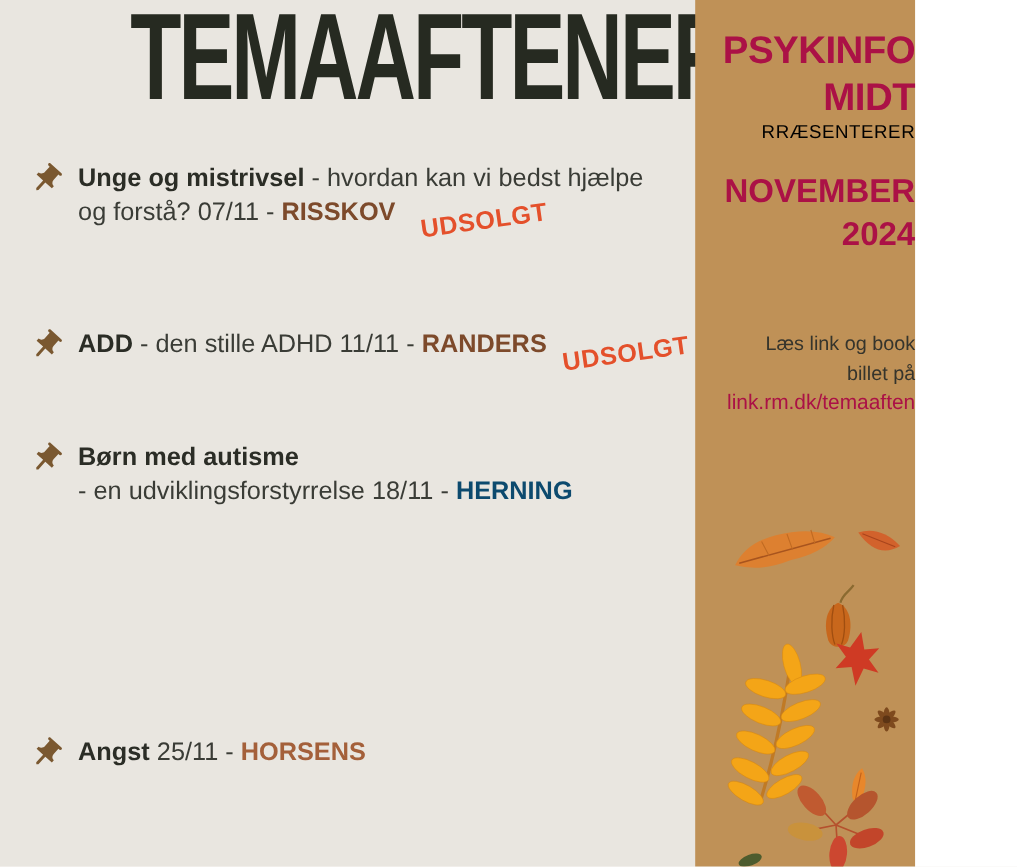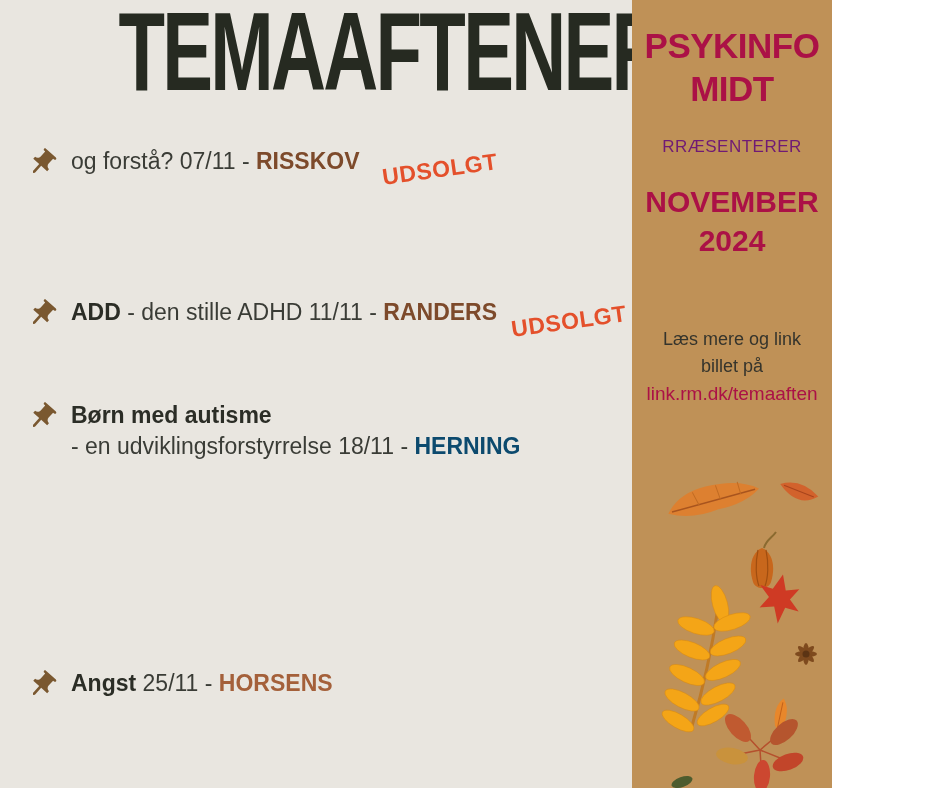--- a/index.html
+++ b/index.html
@@ -35,27 +35,27 @@
   .loc { font-weight: bold; }
   .stamp {
     display: inline-block; font-weight: bold; font-size: 23px;
     color: #e4502b; letter-spacing: 0.5px;
     transform: rotate(-8deg); position: relative; top: 8px; margin-left: 22px;
   }
   .e2 .stamp { margin-left: 14px; top: 9px; }
   
   .sidebar {
     position: absolute; top: 0; right: 0; width: 200px; height: 788px;
-    background: #bf9157; text-align: center;
+    background: #bf9157; text-align: right;
   }
   .brand {
     margin-top: 24px; font-weight: bold; font-size: 35px; line-height: 43px;
     color: #ab1146; letter-spacing: -0.5px;
   }
-  .presents { margin-top: 27px; font-size: 17px; letter-spacing: 0.5px; color: #701a75; }
+  .presents { font-size: 17px; letter-spacing: 0.5px; color: #000000; }
   .month {
     margin-top: 25px; font-weight: bold; font-size: 30px; line-height: 39px;
     color: #ab1146;
   }
   .book { margin-top: 66px; font-size: 18px; line-height: 27px; color: #35342c; }
   .link { margin-top: 3px; font-size: 19px; color: #ab1146; cursor: pointer; }
   .leaves { position: absolute; left: 0; bottom: 0; width: 200px; height: 330px; }
 </style>
 </head>
 <body>
@@ -65,20 +65,21 @@
   <main class="left-panel">
     <h1 class="title">TEMAAFTENER</h1>
 
     <section class="event e1">
       <span class="pin">
         <svg viewBox="0 0 24 24">
             <path fill="#7a5830" d="M16,9V4h1c0.55,0,1-0.45,1-1s-0.45-1-1-1H7C6.45,2,6,2.45,6,3s0.45,1,1,1h1v5c0,1.66-1.34,3-3,3v2h5.97v7l1,1l1-1v-7H19v-2C17.34,12,16,10.66,16,9z"></path>
           </svg>
       </span>
       <div class="event-text">
+        <div><strong>Unge og mistrivsel</strong><span> - hvordan kan vi bedst hjælpe</span></div>
         <div><span>og forstå? 07/11 - </span><span class="loc" style="color: rgb(125, 74, 43); text-align: right;">RISSKOV</span><span class="stamp">UDSOLGT</span></div>
       </div>
     </section>
 
     <section class="event e2">
       <span class="pin">
         <svg viewBox="0 0 24 24">
             <path fill="#7a5830" d="M16,9V4h1c0.55,0,1-0.45,1-1s-0.45-1-1-1H7C6.45,2,6,2.45,6,3s0.45,1,1,1h1v5c0,1.66-1.34,3-3,3v2h5.97v7l1,1l1-1v-7H19v-2C17.34,12,16,10.66,16,9z"></path>
           </svg>
       </span>
@@ -116,21 +117,21 @@
     <div class="brand">
       <div>PSYKINFO</div>
       <div>MIDT</div>
     </div>
     <div class="presents">RRÆSENTERER</div>
     <div class="month">
       <div>NOVEMBER</div>
       <div>2024</div>
     </div>
     <div class="book">
-      <div>Læs mere og link</div>
+      <div>Læs link og book</div>
       <div>billet på</div>
     </div>
     <div class="link">link.rm.dk/temaaften</div>
 
     <svg class="leaves" viewBox="0 0 200 330">
 
       <g transform="translate(82,40) rotate(-12)">
         <path d="M-48,6 Q-34,-12 -6,-13 Q28,-14 46,0 Q30,12 2,12 Q-26,17 -48,6 Z" fill="#dd8030"></path>
         <path d="M-44,5 L42,0" stroke="#a8541e" stroke-width="1.5" fill="none"></path>
         <path d="M-20,-10 L-16,4 M4,-12 L6,3 M26,-11 L27,2" stroke="#c06a22" stroke-width="1" fill="none"></path>

